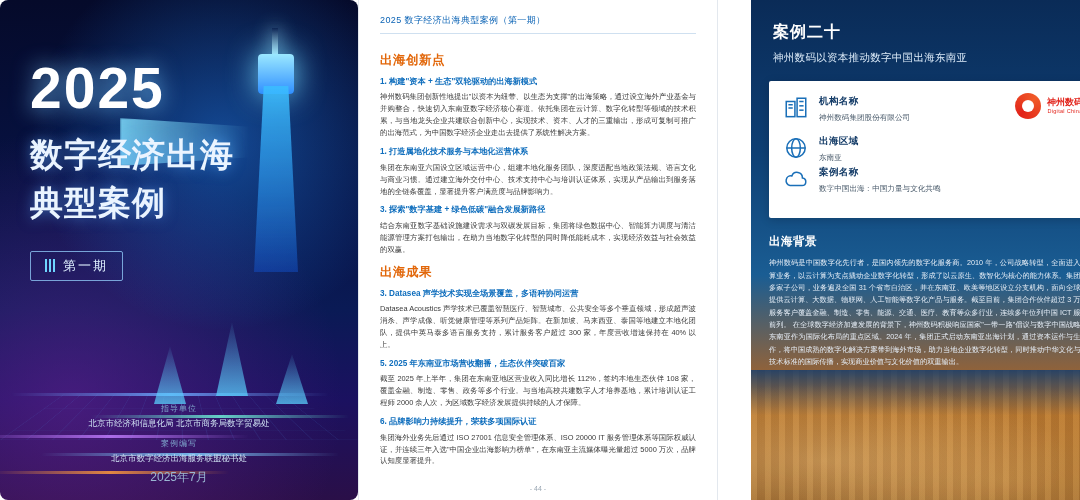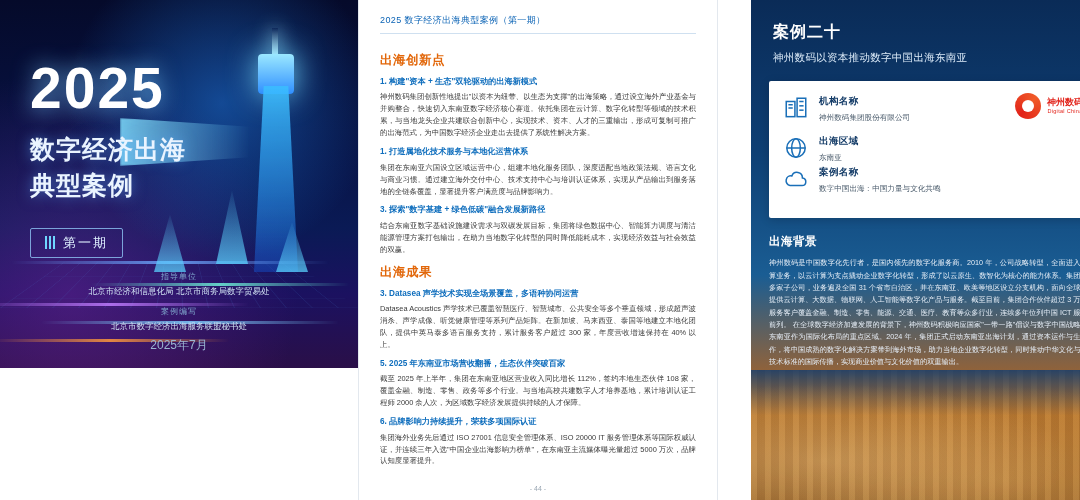--- a/index.html
+++ b/index.html
@@ -5,26 +5,27 @@
   html,body{margin:0;padding:0;}
   body{
     width:1080px;height:500px;overflow:hidden;
     font-family:"Liberation Sans","DejaVu Sans",sans-serif;
     background:#ffffff;
   }
   .page{position:relative;width:1080px;height:500px;display:flex;}
 
   
   .cover{
-    position:relative;width:358px;height:368px;flex:0 0 358px;
+    position:relative;width:358px;height:500px;flex:0 0 358px;
     background:
       radial-gradient(circle at 62% 28%, rgba(30,120,220,0.55) 0%, rgba(10,30,90,0) 45%),
       radial-gradient(circle at 20% 80%, rgba(120,40,160,0.45) 0%, rgba(10,20,70,0) 55%),
       linear-gradient(180deg,#050a2a 0%,#071345 40%,#0a1a55 62%,#1b1160 80%,#2a0f48 100%);
     overflow:hidden;
+    border-radius:8px;
   }
   .stars{position:absolute;inset:0;
     background-image:
       radial-gradient(1px 1px at 20px 30px,#cfe6ff 50%,transparent 51%),
       radial-gradient(1px 1px at 120px 80px,#bcd8ff 50%,transparent 51%),
       radial-gradient(1px 1px at 240px 40px,#ffffff 50%,transparent 51%),
       radial-gradient(1px 1px at 300px 120px,#a8ccff 50%,transparent 51%),
       radial-gradient(1px 1px at 60px 180px,#9dc4ff 50%,transparent 51%),
       radial-gradient(1px 1px at 200px 200px,#e3f0ff 50%,transparent 51%),
       radial-gradient(1px 1px at 330px 250px,#bcd8ff 50%,transparent 51%),
@@ -74,21 +75,21 @@
     background:linear-gradient(180deg,rgba(120,230,255,.05),rgba(90,210,255,.75));
     clip-path:polygon(50% 0,100% 100%,0 100%);
   }
 
   .cover-inner{position:absolute;left:30px;top:60px;width:300px;}
   .year{
     font-size:57px;font-weight:bold;color:#ffffff;letter-spacing:2px;line-height:1;
     text-shadow:0 0 22px rgba(120,200,255,.85);
   }
   .cover-title{
-    margin-top:14px;font-size:25px;font-weight:bold;color:#eaf4ff;line-height:1.45;
+    margin-top:14px;font-size:33px;font-weight:bold;color:#eaf4ff;line-height:1.45;
     letter-spacing:1px;text-shadow:0 0 14px rgba(90,170,255,.6);
   }
   .issue{
     margin-top:24px;display:inline-flex;align-items:center;gap:8px;
     border:1px solid rgba(150,210,255,.75);padding:5px 14px;border-radius:2px;
     color:#dff0ff;font-size:13px;letter-spacing:2px;
   }
   .issue .bars{display:inline-block;width:10px;height:13px;
     background:linear-gradient(90deg,#6fd6ff 0 2px,transparent 2px 4px,#6fd6ff 4px 6px,transparent 6px 8px,#6fd6ff 8px 10px);}
 

